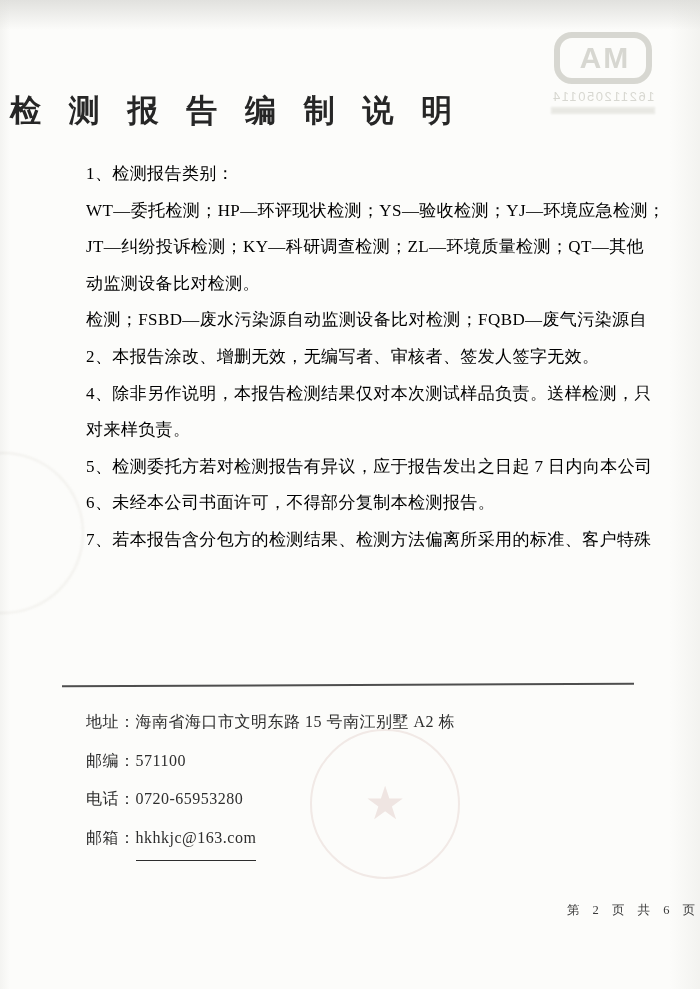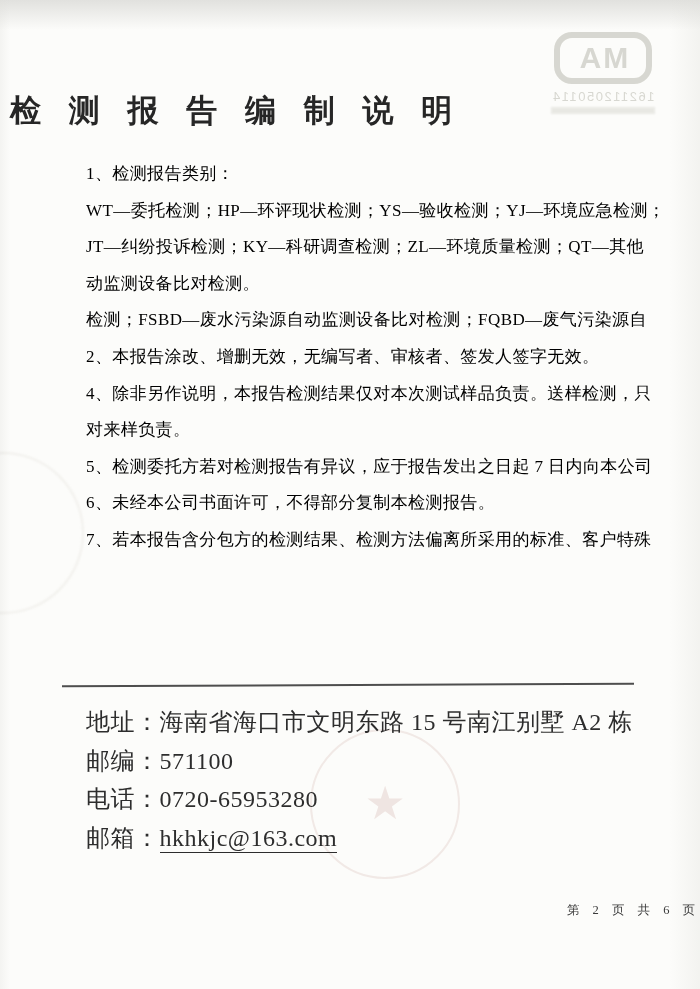--- a/index.html
+++ b/index.html
@@ -38,26 +38,26 @@
     color:#000000;
   }
   .body-line { white-space:nowrap; }
   .divider {
     position:absolute; left:62px; top:684px; width:572px; height:2px;
     background:#4e4e4e;
     transform:rotate(-0.25deg);
   }
   .contact {
     position:absolute; top:703px; left:86px;
-    font-size:24px; line-height:38.6px; letter-spacing:0.5px;
+    font-size:16px; line-height:38.6px; letter-spacing:0.5px;
     color:#2d2d2d;
   }
   .contact-line { white-space:nowrap; }
   .email-link {
-    border-bottom:1px solid #2d2d2d; padding-bottom:1px;
+    border-bottom:1px solid #2d2d2d; padding-bottom:14px;
     font-family:"Liberation Serif", serif;
   }
   .page-number {
     position:absolute; top:902px; left:0; width:100%;
     text-align:right;
     font-size:12.5px; letter-spacing:5px;
     color:#3a3a3a;
   }
   
   .cma-stamp {

